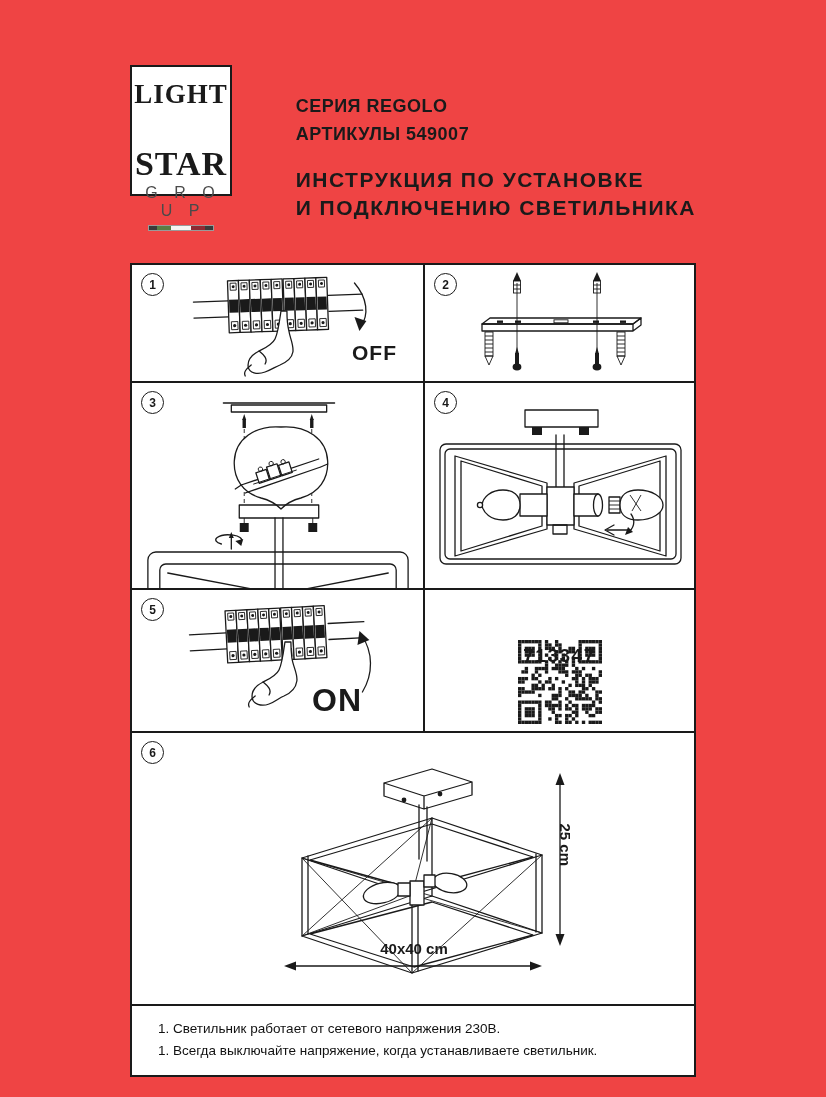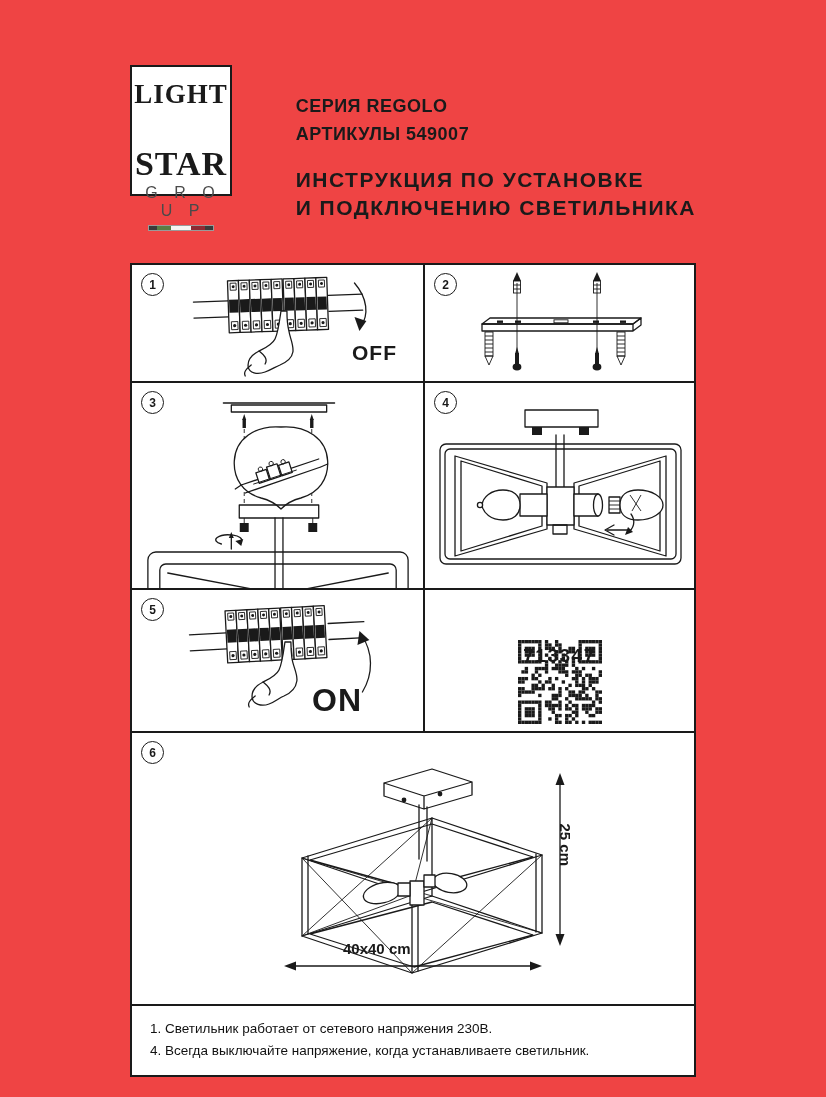--- a/index.html
+++ b/index.html
@@ -48,23 +48,23 @@
     border: 1.5px solid #1a1a1a; border-radius: 50%;
     display: flex; align-items: center; justify-content: center;
     font-size: 12px; font-weight: bold; background: #fff; z-index: 2;
   }
   svg.illus { position: absolute; left: 0; top: 0; width: 100%; height: 100%; }
   .lbl { position: absolute; font-weight: bold; z-index: 2; }
   .lbl-off { left: 176px; top: 76px; font-size: 21px; letter-spacing: 1px; margin-left: 44px; }
   .lbl-on  { left: 180px; top: 92px; font-size: 32px; letter-spacing: 1px; }
   .lbl-art { left: 0; top: 15px; width: 100%; text-align: center; font-size: 19px; letter-spacing: 1.5px; margin-top: 40px; }
   .qr-wrap { position: absolute; left: 93px; top: 50px; width: 84px; height: 84px; }
-  .lbl-wh { left: 211px; top: 207px; width: 142px; font-size: 15px; }
+  .lbl-wh { left: 211px; top: 207px; width: 142px; text-align: center; font-size: 15px; }
   .lbl-h  { left: 403px; top: 112px; width: 60px; font-size: 15px; transform: rotate(90deg); white-space: nowrap; }
-  .notes { padding: 12px 14px 0 18px; font-size: 13.5px; line-height: 1.6; color: #111; }
+  .notes { padding: 12px 14px 0 26px; font-size: 13.5px; line-height: 1.6; color: #111; }
   
   .ln { stroke:#1a1a1a; fill:none; stroke-width:1.3; stroke-linecap:round; stroke-linejoin:round; }
   .lt { stroke:#1a1a1a; fill:none; stroke-width:.9; }
   .fl { fill:#1a1a1a; stroke:none; }
   .wh { fill:#ffffff; stroke:#1a1a1a; stroke-width:1.3; stroke-linejoin:round; }
 </style>
 </head>
 <body>
 
 <div class="page">
@@ -630,18 +630,18 @@
         <polygon class="fl" points="152,233 164,228.5 164,237.5"></polygon>
         <polygon class="fl" points="410,233 398,228.5 398,237.5"></polygon>
       </svg>
       <div class="lbl lbl-wh">40x40 cm</div>
       <div class="lbl lbl-h">25 cm</div>
     </div>
 
     <div class="cell span2">
       <div class="notes">
         <div>1. Светильник работает от сетевого напряжения 230В.</div>
-        <div>4. Всегда выключайте напряжение, когда устанавливаете светильник.</div>
+        <div>1. Всегда выключайте напряжение, когда устанавливаете светильник.</div>
       </div>
     </div>
 
   </div>
 </div>
 
 </body></html>

